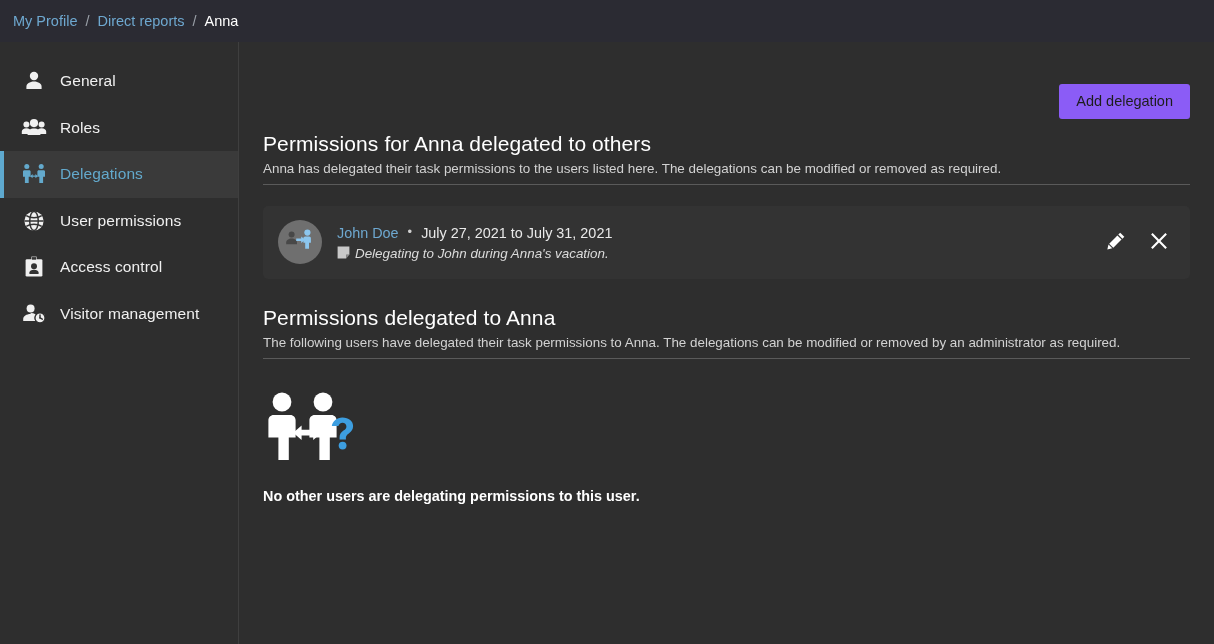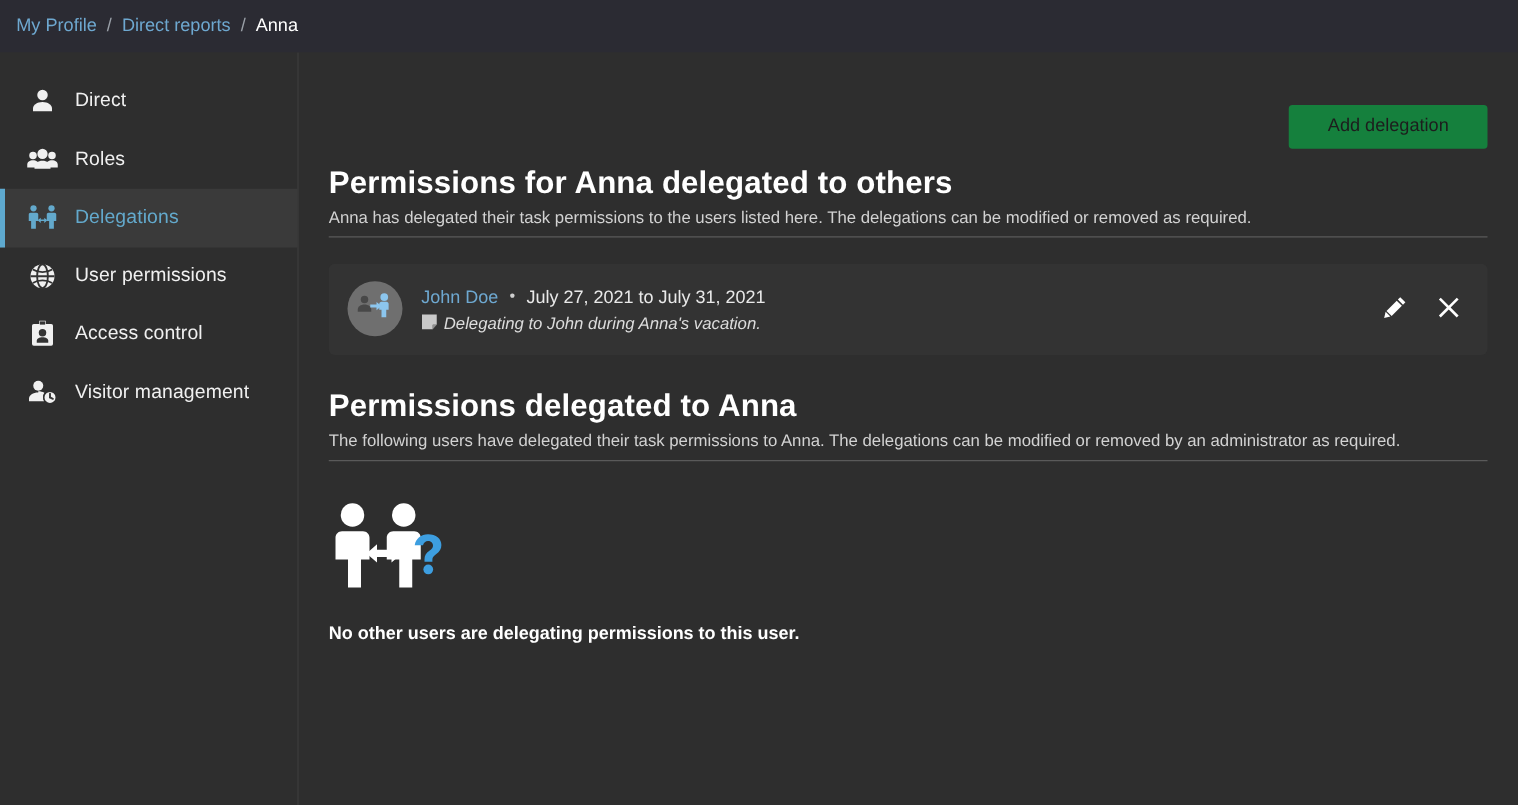--- a/index.html
+++ b/index.html
@@ -97,35 +97,35 @@
     padding: 0 24px 0 24px;
     box-sizing: border-box;
     position: relative;
   }
   .toolbar {
     display: flex;
     justify-content: flex-end;
     padding-top: 42px;
   }
   .btn-primary {
-    background: #15803d;
+    background: #8b5cf6;
     color: #1d1d1d;
     border: none;
     border-radius: 3px;
     font-family: "Liberation Sans", sans-serif;
     font-size: 14.5px;
-    padding: 10px 31px;
+    padding: 10px 17px;
     cursor: pointer;
     line-height: 1;
   }
 
   .section-title {
-    font-size: 25px;
+    font-size: 21px;
     color: #ffffff;
-    font-weight: bold;
+    font-weight: normal;
     margin: 13px 0 0 0;
     letter-spacing: .1px;
   }
   .section-desc {
     font-size: 13.4px;
     color: #d2d2d2;
     margin-top: 5px;
     padding-bottom: 8px;
     border-bottom: 1px solid #5a5a5a;
   }
@@ -239,21 +239,21 @@
 
     <div class="sidebar">
 
       <div class="nav-item">
         <span class="ico">
           <svg width="24" height="24" viewBox="0 0 24 24" fill="#f0f0f0">
             <circle cx="12" cy="7" r="4.2"></circle>
             <path d="M12 12.6c-4.3 0-7.6 2.3-7.6 5.1V20h15.2v-2.3c0-2.8-3.3-5.1-7.6-5.1z"></path>
           </svg>
         </span>
-        <span class="nav-label">Direct</span>
+        <span class="nav-label">General</span>
       </div>
 
 
       <div class="nav-item">
         <span class="ico">
           <svg width="26" height="24" viewBox="0 0 26 24" fill="#f0f0f0">
             <circle cx="5.4" cy="8.4" r="3"></circle>
             <path d="M5.4 12.2c-2.6 0-4.6 1.5-4.6 3.4v2.3h9.2v-2.3c0-1.9-2-3.4-4.6-3.4z"></path>
             <circle cx="20.6" cy="8.4" r="3"></circle>
             <path d="M20.6 12.2c-2.6 0-4.6 1.5-4.6 3.4v2.3h9.2v-2.3c0-1.9-2-3.4-4.6-3.4z"></path>

